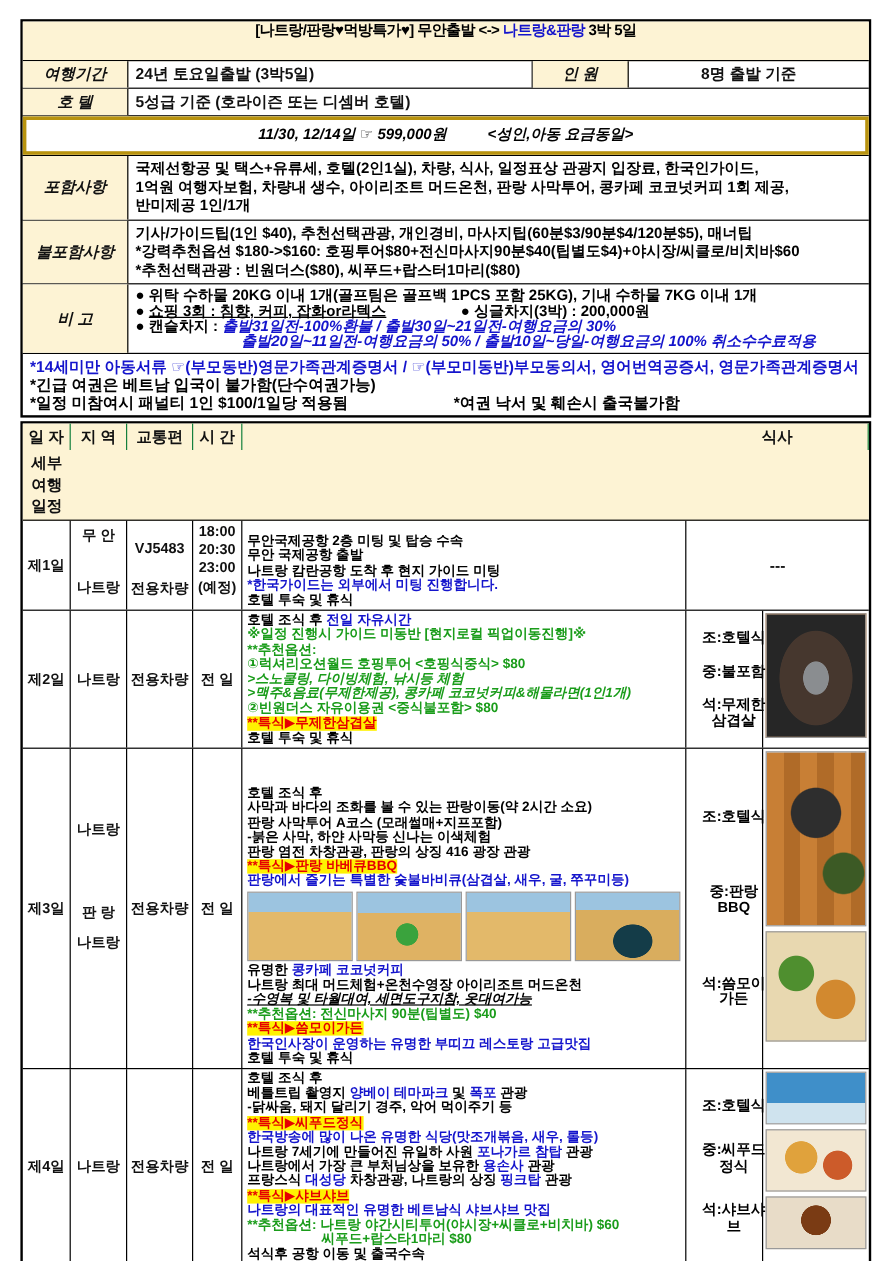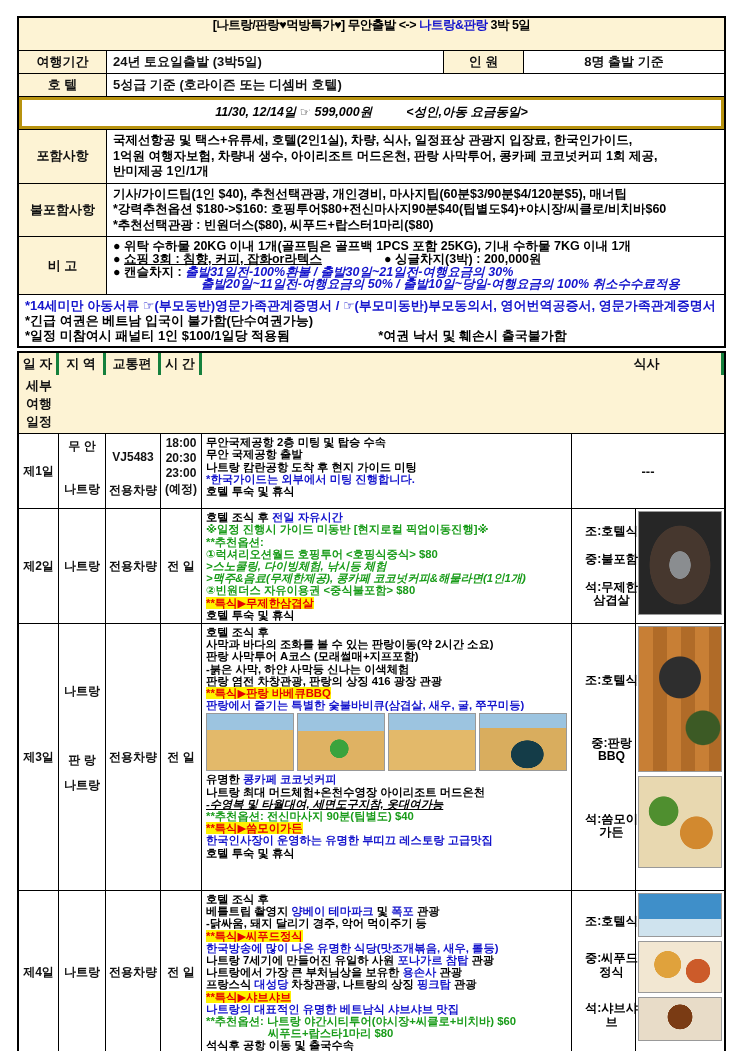--- a/index.html
+++ b/index.html
@@ -4,21 +4,21 @@
 <style>
   html,body{margin:0;padding:0;background:#fff;}
   body{font-family:"Liberation Sans","DejaVu Sans",sans-serif;font-weight:700;color:#111;}
   .page{width:709px;margin:16px auto 20px;}
   .box{border:2px solid #000;background:#fff;}
   
   .trow{display:flex;border-bottom:1px solid #000;align-items:stretch;}
   .trow:last-child{border-bottom:none;}
   .tc{border-right:1px solid #000;display:flex;align-items:center;padding:2px 6px;box-sizing:border-box;}
   .tc:last-child{border-right:none;}
-  .lbl{background:#fdf3d4;justify-content:center;text-align:center;font-size:13px;}
+  .lbl{background:#fdf3d4;justify-content:center;text-align:center;font-size:13px;font-style:italic;}
   .w-lab{width:88px;flex:0 0 88px;}
   .w-plab{width:80px;flex:0 0 80px;}
   .w-pval{width:200px;flex:0 0 200px;justify-content:center;}
   .flex1{flex:1;}
   .val{font-size:13px;}
   .title-row{background:#fdf3d4;height:32px;justify-content:center;}
   .title-line{width:100%;text-align:center;font-size:20px;letter-spacing:-0.5px;}
   .pricewrap{padding:0;}
   .goldbox{flex:1;border:3px solid #b8930f;display:flex;align-items:center;justify-content:center;min-height:26px;background:#fff;}
   .price-line{font-size:18px;text-align:center;font-style:italic;}
@@ -37,28 +37,28 @@
   .c-hl{color:#e60000;background:#fff200;}
   .i{font-style:italic;}
   .u{text-decoration:underline;}
   .gap-sm{margin-left:34px;}
   .gap-md{margin-left:62px;}
   .gap-lg{margin-left:88px;}
   
   .itin{margin-top:3px;}
   .grid7{display:grid;grid-template-columns:40px 47px 55px 41px 1fr 64px 88px;}
   .ithead{background:#fdf3d4;border-bottom:1px solid #000;}
-  .hcell{border-right:3px solid #15803d;text-align:center;font-size:13px;padding:2px 0;}
+  .hcell{border-right:1px solid #15803d;text-align:center;font-size:13px;padding:2px 0;}
   .hcell:last-child{border-right:none;}
   .hmeal{grid-column:6 / 8;}
   .drow{border-bottom:1px solid #000;}
   .drow:last-of-type{border-bottom:2px solid #555;}
   .c{border-right:1px solid #000;box-sizing:border-box;display:flex;flex-direction:column;align-items:center;justify-content:center;font-size:12px;text-align:center;padding:1px;}
   .c:last-child{border-right:none;}
-  .csched{align-items:flex-start;justify-content:flex-start;text-align:left;padding:2px 4px;}
+  .csched{align-items:flex-start;justify-content:flex-end;text-align:left;padding:2px 4px;}
   .csched .tl{line-height:12.2px;font-size:11.3px;}
   .cmeal{font-size:12.2px;justify-content:space-evenly;}
   .mline{line-height:13.5px;width:100%;padding-left:16px;}
   .dashcell{grid-column:6 / 8;font-size:13px;}
   .d0{min-height:74px;}.d1{min-height:112px;}.d2{min-height:266px;}.d3{min-height:146px;}.d4{min-height:36px;}
   .d0 .cregion,.d0 .ctrans,.d0 .ctimes{justify-content:flex-start;}
   .d0 .cregion div:first-child{margin-top:3px;}
   .d0 .cregion div:nth-child(2){margin-top:26px;}
   .d0 .ctrans div:first-child{margin-top:15px;}
   .d0 .ctrans div:nth-child(2){margin-top:18px;}

